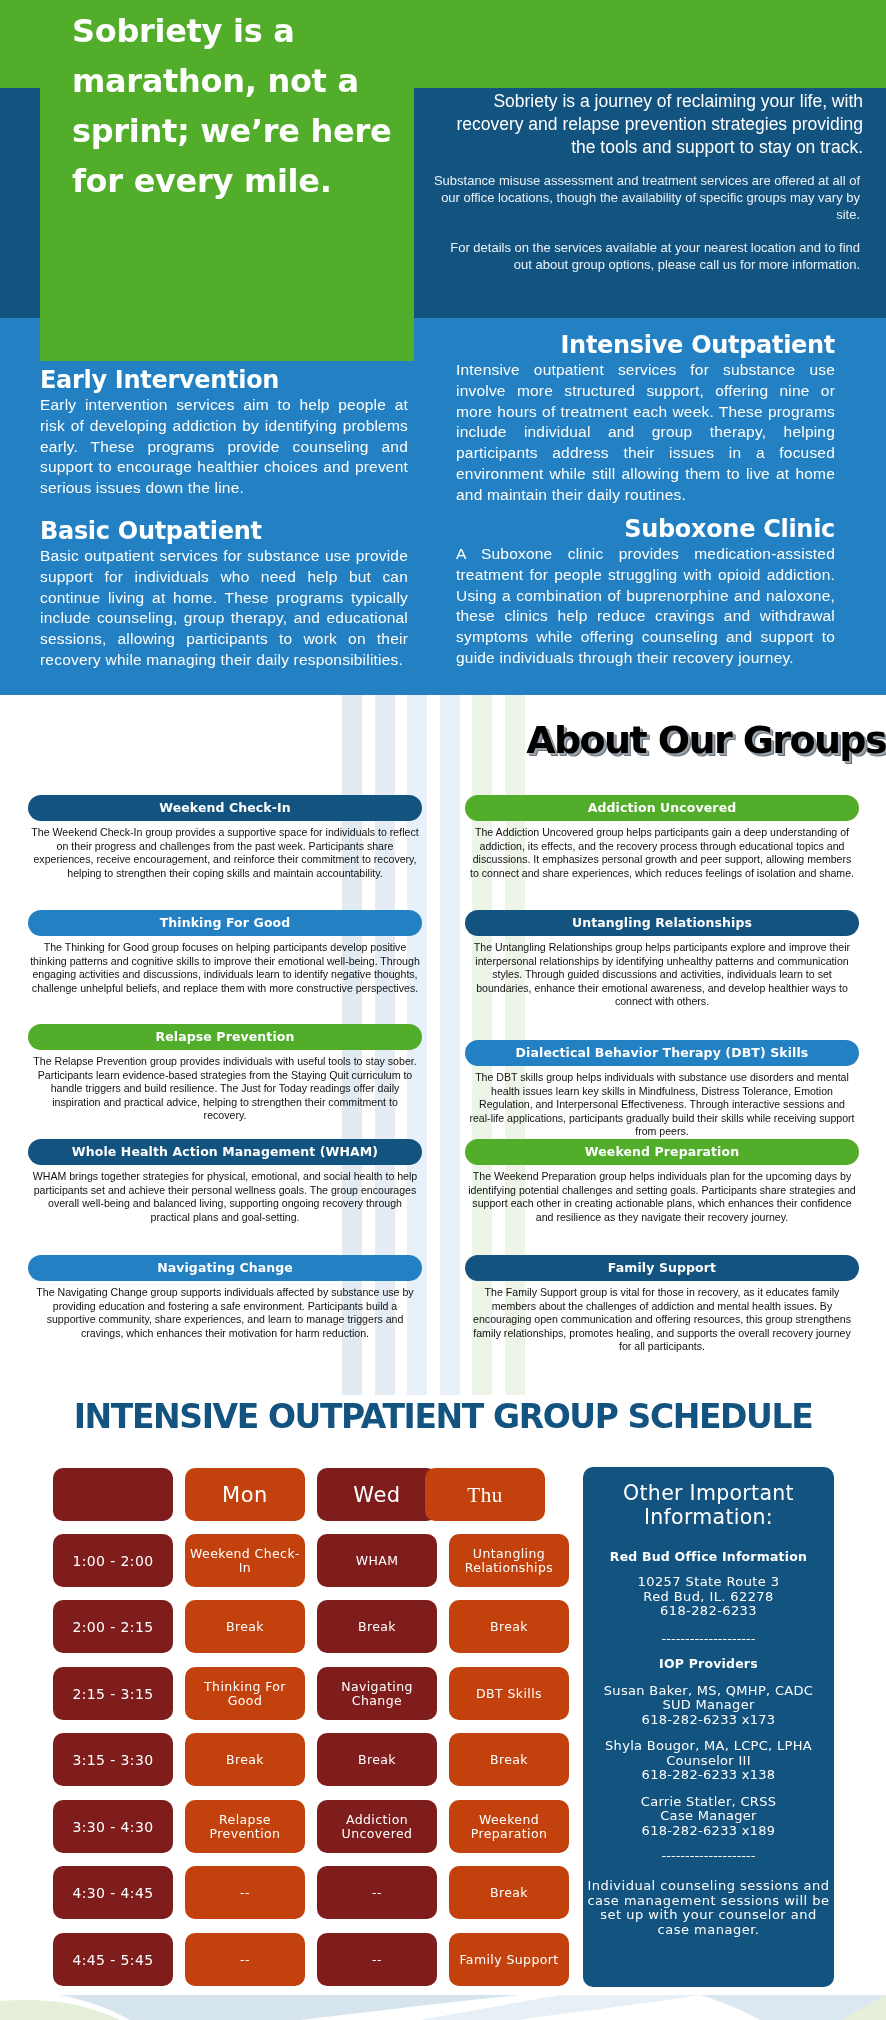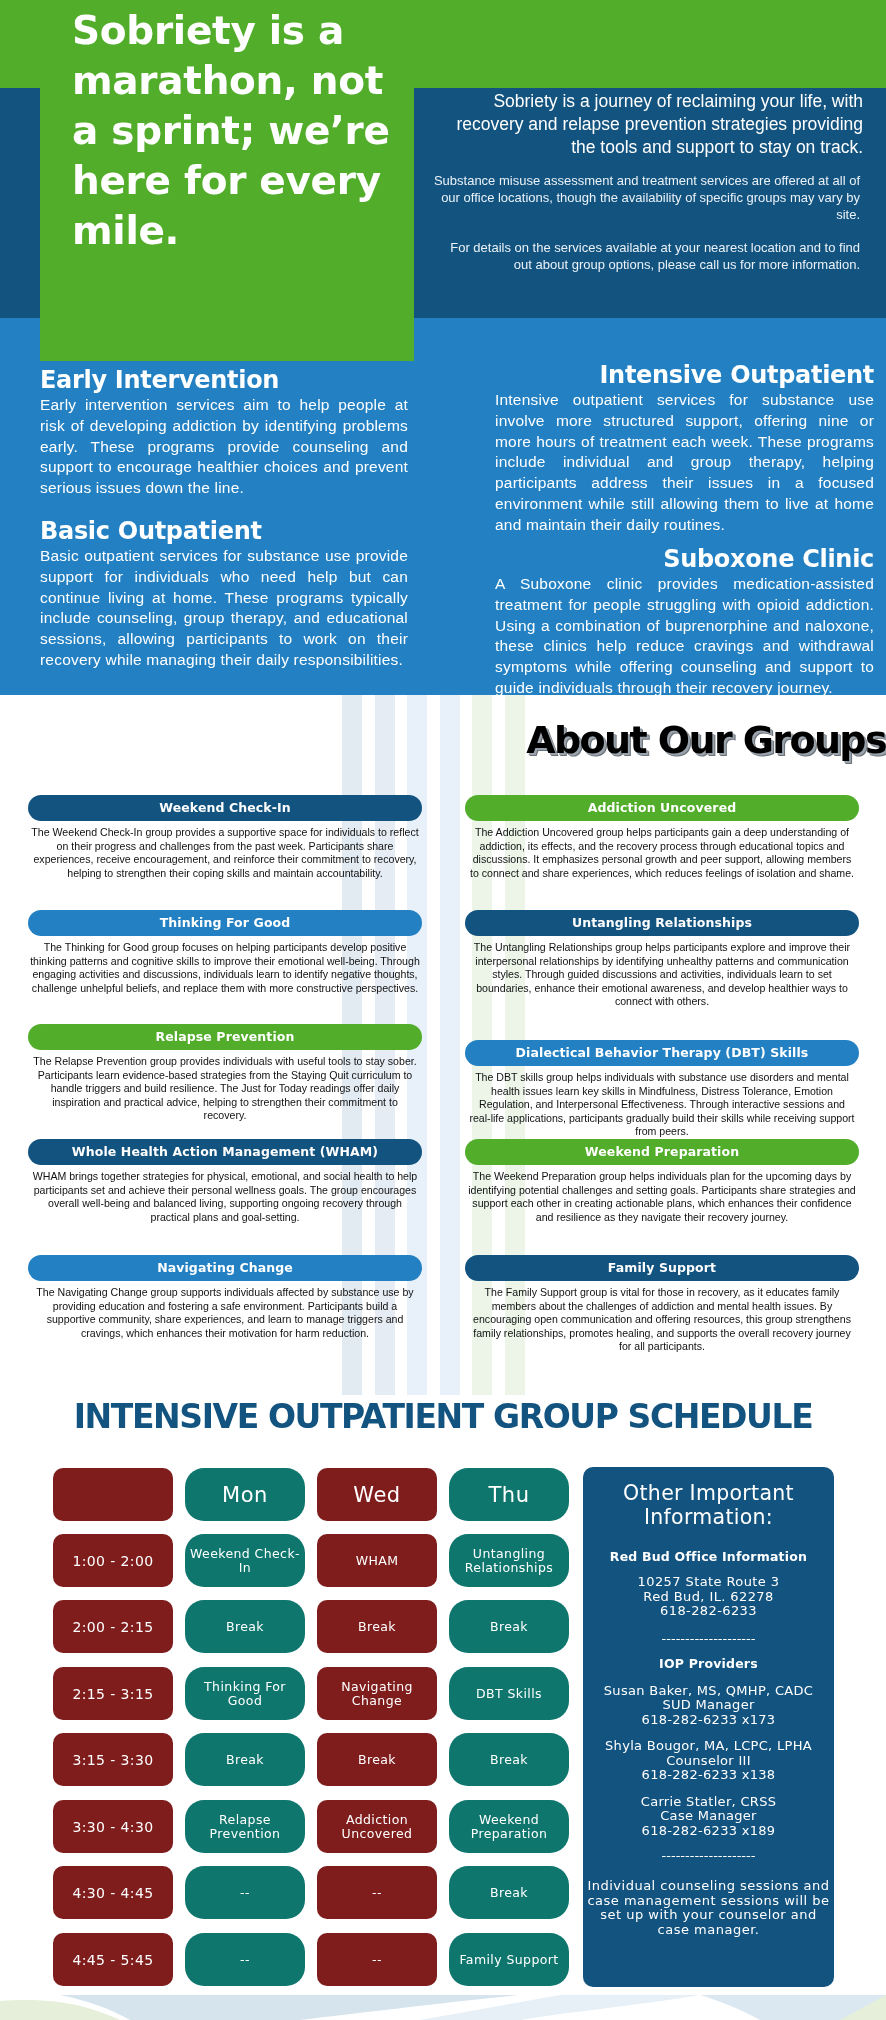--- a/index.html
+++ b/index.html
@@ -4,36 +4,36 @@
 <style>
   * { box-sizing: border-box; margin: 0; padding: 0; }
   html, body { width: 886px; }
   body { background: #ffffff; font-family: "DejaVu Sans", sans-serif; color: #111; position: relative; width: 886px; height: 2020px; overflow: hidden; }
 
   
   .hero { position: absolute; left: 0; top: 0; width: 886px; height: 695px; background: #2381c3; }
   .hero-green-top { position: absolute; left: 0; top: 0; width: 886px; height: 88px; background: #52ad2b; }
   .hero-navy { position: absolute; left: 0; top: 88px; width: 886px; height: 230px; background: #13537f; }
   .hero-green-card { position: absolute; left: 40px; top: 0; width: 374px; height: 361px; background: #52ad2b; }
-  .hero-headline { position: absolute; left: 72px; top: 6px; width: 330px; color: #fff; font-family: "DejaVu Sans", sans-serif; font-weight: 700; font-size: 39px; line-height: 50px; letter-spacing: -0.3px; }
+  .hero-headline { position: absolute; left: 72px; top: 6px; width: 330px; color: #fff; font-family: "DejaVu Sans", sans-serif; font-weight: 700; font-size: 32px; line-height: 50px; letter-spacing: -0.3px; }
   .enroll { position: absolute; left: 66px; top: 280px; width: 330px; height: 52px; }
   .phone-icon { position: absolute; left: 0; top: 6px; width: 48px; height: 44px; }
   .enroll-title { position: absolute; left: 53px; top: 0; color: #13537f; font-weight: 700; font-size: 20px; letter-spacing: -0.2px; white-space: nowrap; }
   .enroll-phone { position: absolute; left: 53px; top: 27px; color: #13537f; font-size: 15px; white-space: nowrap; }
 
   .hero-intro { position: absolute; left: 430px; top: 90px; width: 433px; text-align: right; color: #fff; font-family: "Liberation Sans", sans-serif; font-size: 17.5px; line-height: 23px; }
   .hero-small { position: absolute; left: 430px; width: 430px; text-align: right; color: #eaf2f8; font-family: "Liberation Sans", sans-serif; font-size: 13px; line-height: 17px; }
   .hero-small.p1 { top: 172px; }
   .hero-small.p2 { top: 239px; }
 
   .svc { position: absolute; color: #fff; font-family: "Liberation Sans", sans-serif; }
   .svc h2 { font-family: "DejaVu Sans", sans-serif; font-weight: 700; font-size: 24px; line-height: 30px; letter-spacing: -0.3px; }
   .svc p { font-size: 15.5px; line-height: 20.8px; text-align: justify; text-align-last: left; letter-spacing: 0.2px; }
   .svc.left { left: 40px; width: 368px; }
-  .svc.right { left: 495px; width: 379px; margin-top: 30px; }
+  .svc.right { left: 456px; width: 379px; }
   .svc.right h2 { text-align: right; }
   .svc.s1 { top: 365px; }
   .svc.s2 { top: 516px; }
   .svc.s3 { top: 330px; }
   .svc.s4 { top: 514px; }
 
   
   .stripes { position: absolute; left: 300px; top: 695px; width: 300px; height: 700px; pointer-events: none; }
   .stripe { position: absolute; top: 0; width: 20px; height: 100%; }
   .groups-title { position: absolute; left: 0; top: 718px; width: 886px; text-align: right; font-family: "DejaVu Sans", sans-serif; font-weight: 700; font-size: 38px; letter-spacing: -1.6px; color: #000; text-shadow: 2px 2px 0 #9aa3ab, 3px 3px 0 #6b737a; }
@@ -43,21 +43,21 @@
   .grp-pill { height: 26px; border-radius: 13px; color: #fff; text-align: center; font-family: "DejaVu Sans", sans-serif; font-weight: 700; font-size: 12.5px; line-height: 26px; letter-spacing: 0.1px; }
   .grp-pill.navy { background: #13537f; }
   .grp-pill.blue { background: #2381c3; }
   .grp-pill.green { background: #52ad2b; }
   .grp-desc { margin-top: 5px; text-align: center; font-family: "Liberation Sans", sans-serif; font-size: 10.6px; line-height: 13.6px; color: #111; padding: 0 2px; }
 
   
   .sched-title { position: absolute; left: 0; top: 1397px; width: 886px; text-align: center; color: #13537f; font-family: "DejaVu Sans", sans-serif; font-weight: 700; font-size: 33px; letter-spacing: -1.4px; }
   .cell { position: absolute; width: 120px; height: 53px; border-radius: 10px; color: #fff; display: flex; align-items: center; justify-content: center; text-align: center; font-family: "DejaVu Sans", sans-serif; font-size: 12.5px; line-height: 14px; letter-spacing: 0.4px; padding: 0 4px; }
   .cell.blue { background: #7f1d1d; }
-  .cell.green { background: #0f766e; border-radius: 19px; }
+  .cell.green { background: #c2410c; }
   .cell.head { font-size: 21px; letter-spacing: 0.5px; }
   .cell.time { font-size: 14px; }
 
   .info { position: absolute; left: 583px; top: 1467px; width: 251px; height: 520px; background: #13537f; border-radius: 10px; color: #fff; text-align: center; font-family: "DejaVu Sans", sans-serif; }
   .info-title { margin-top: 14px; font-size: 20.5px; line-height: 24px; letter-spacing: 0.3px; }
   .info-sec { margin-top: 20px; font-weight: 700; font-size: 12.5px; letter-spacing: 0.2px; }
   .info-lines { margin-top: 11px; font-size: 13px; line-height: 14.5px; letter-spacing: 0.4px; }
   .info-div { margin-top: 12px; font-size: 13px; letter-spacing: 0px; }
   .info-person { margin-top: 12px; font-size: 13px; line-height: 14.5px; letter-spacing: 0.3px; }
   .info-person.first { margin-top: 13px; }
@@ -149,21 +149,21 @@
 <div class="grp col-r" style="top:1255px;">
   <div class="grp-pill navy">Family Support</div>
   <p class="grp-desc">The Family Support group is vital for those in recovery, as it educates family members about the challenges of addiction and mental health issues. By encouraging open communication and offering resources, this group strengthens family relationships, promotes healing, and supports the overall recovery journey for all participants.</p>
 </div>
 
 <h2 class="sched-title">INTENSIVE OUTPATIENT GROUP SCHEDULE</h2>
 
 <div class="cell blue head" style="left:53px;top:1468px;"></div>
 <div class="cell green head" style="left:185px;top:1468px;">Mon</div>
 <div class="cell blue head" style="left:317px;top:1468px;">Wed</div>
-<div class="cell green head" style="left:449px;top:1468px;">Thu</div>
+<div class="cell green head" style="left:425px;top:1468px;font-family:Liberation Serif, serif;">Thu</div>
 
 <div class="cell blue time" style="left:53px;top:1534px;">1:00 - 2:00</div>
 <div class="cell green" style="left:185px;top:1534px;">Weekend Check-In</div>
 <div class="cell blue" style="left:317px;top:1534px;">WHAM</div>
 <div class="cell green" style="left:449px;top:1534px;">Untangling Relationships</div>
 
 <div class="cell blue time" style="left:53px;top:1600px;">2:00 - 2:15</div>
 <div class="cell green" style="left:185px;top:1600px;">Break</div>
 <div class="cell blue" style="left:317px;top:1600px;">Break</div>
 <div class="cell green" style="left:449px;top:1600px;">Break</div>

